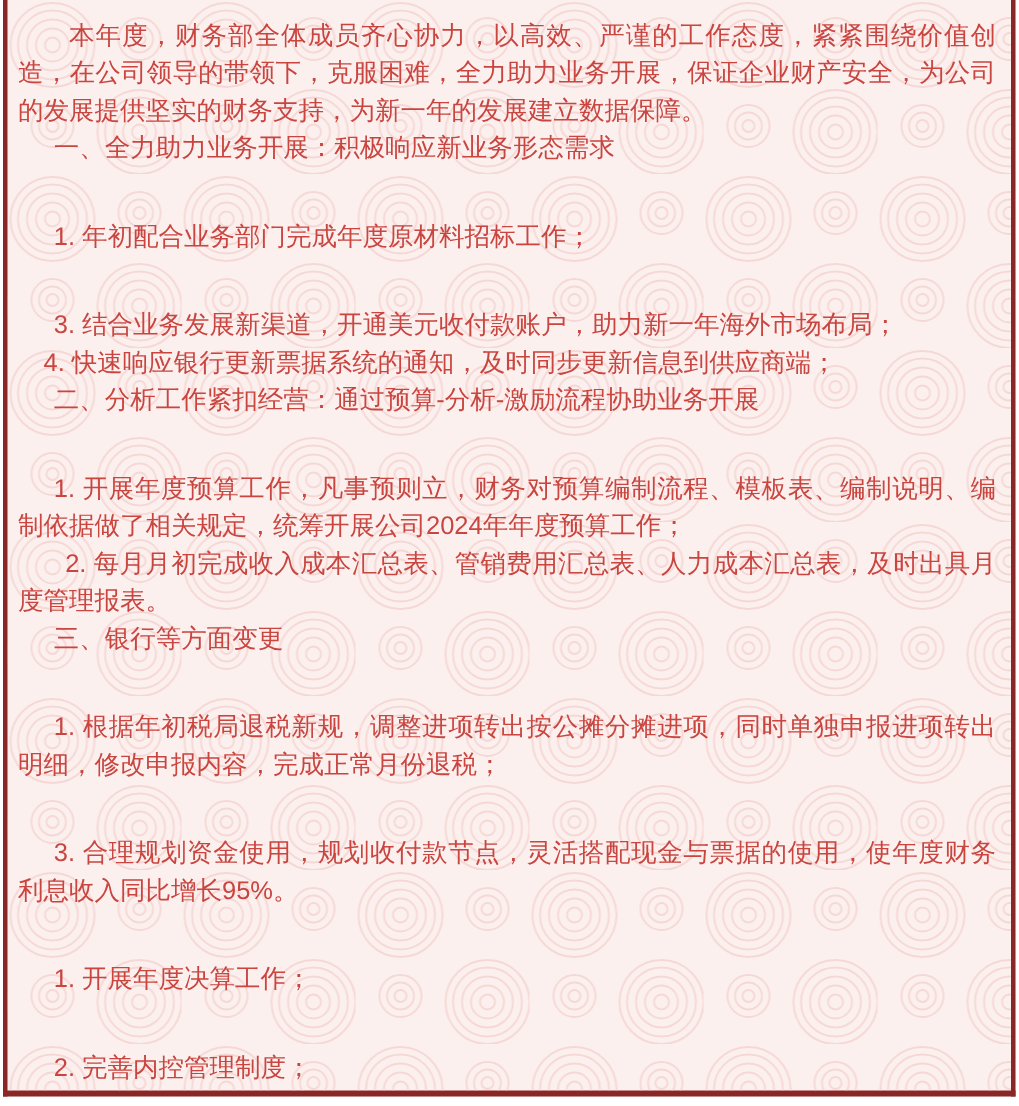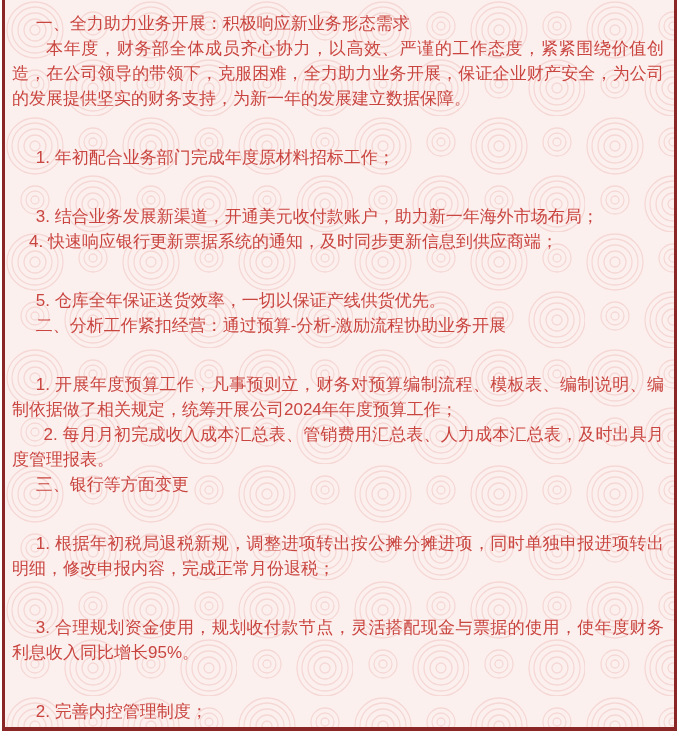--- a/index.html
+++ b/index.html
@@ -70,29 +70,29 @@
 
         <circle class="ring" cx="30" cy="84" r="4"></circle>
         <circle class="ring" cx="30" cy="84" r="9"></circle>
         <circle class="ring" cx="30" cy="84" r="14"></circle>
       </pattern>
     </defs>
     <rect width="675" height="731" fill="url(#swirl)"></rect>
   </svg>
 
   <div class="content">
+      <p class="blk p">本年度，财务部全体成员齐心协力，以高效、严谨的工作态度，紧紧围绕价值创造，在公司领导的带领下，克服困难，全力助力业务开展，保证企业财产安全，为公司的发展提供坚实的财务支持，为新一年的发展建立数据保障。</p>
       <p class="blk h">一、全力助力业务开展：积极响应新业务形态需求</p>
-      <p class="blk p">本年度，财务部全体成员齐心协力，以高效、严谨的工作态度，紧紧围绕价值创造，在公司领导的带领下，克服困难，全力助力业务开展，保证企业财产安全，为公司的发展提供坚实的财务支持，为新一年的发展建立数据保障。</p>
       <p class="blk li">1. 年初配合业务部门完成年度原材料招标工作；</p>
       <p class="blk li">3. 结合业务发展新渠道，开通美元收付款账户，助力新一年海外市场布局；</p>
       <p class="blk li-sm">4. 快速响应银行更新票据系统的通知，及时同步更新信息到供应商端；</p>
-      <p class="blk li">5. 仓库全年保证送货效率，一切以保证产线供货优先。</p>
       <p class="blk h">二、分析工作紧扣经营：通过预算-分析-激励流程协助业务开展</p>
       <p class="blk li">1. 开展年度预算工作，凡事预则立，财务对预算编制流程、模板表、编制说明、编制依据做了相关规定，统筹开展公司2024年年度预算工作；</p>
       <p class="blk li-lg">2. 每月月初完成收入成本汇总表、管销费用汇总表、人力成本汇总表，及时出具月度管理报表。</p>
       <p class="blk h">三、银行等方面变更</p>
       <p class="blk li">1. 根据年初税局退税新规，调整进项转出按公摊分摊进项，同时单独申报进项转出明细，修改申报内容，完成正常月份退税；</p>
       <p class="blk li">3. 合理规划资金使用，规划收付款节点，灵活搭配现金与票据的使用，使年度财务利息收入同比增长95%。</p>
+      <p class="blk li">1. 开展年度决算工作；</p>
       <p class="blk li">2. 完善内控管理制度；</p>
       <p class="blk li">3. 变更应收逾期计算方法。</p>
     </div>
 
 </div>
 
 </body></html>

